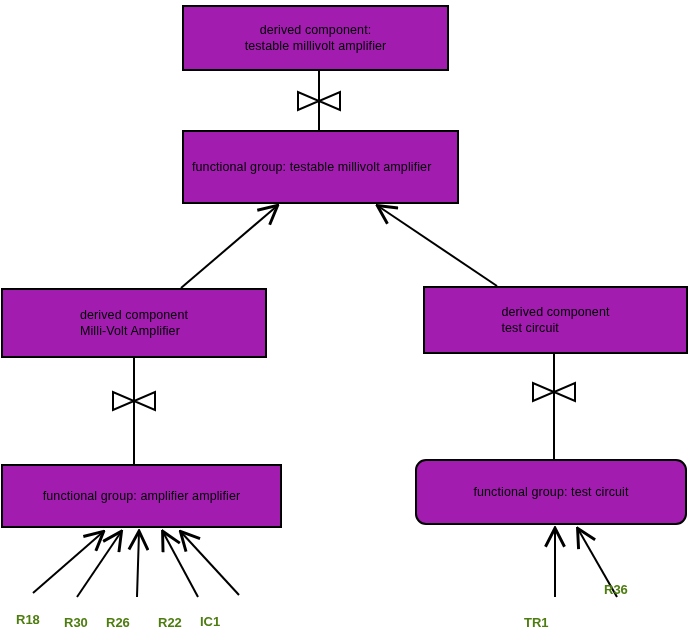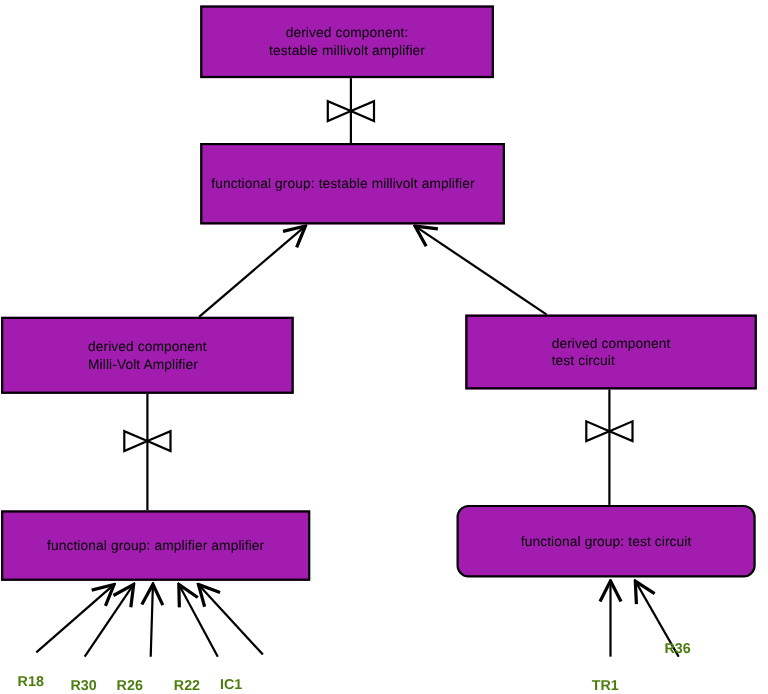--- a/index.html
+++ b/index.html
@@ -168,16 +168,16 @@
 
   <div class="node" id="node-fg-test-circuit">
     <span class="node-text">functional group: test circuit</span>
   </div>
 
   <span class="leaf-label" style="left:16px; top:612px;">R18</span>
   <span class="leaf-label" style="left:64px; top:615px;">R30</span>
   <span class="leaf-label" style="left:106px; top:615px;">R26</span>
   <span class="leaf-label" style="left:158px; top:615px;">R22</span>
   <span class="leaf-label" style="left:200px; top:614px;">IC1</span>
-  <span class="leaf-label" style="left:538px; top:615px;">TR1</span>
+  <span class="leaf-label" style="left:524px; top:615px;">TR1</span>
   <span class="leaf-label" style="left:604px; top:582px;">R36</span>
 
 </div>
 
 </body></html>

